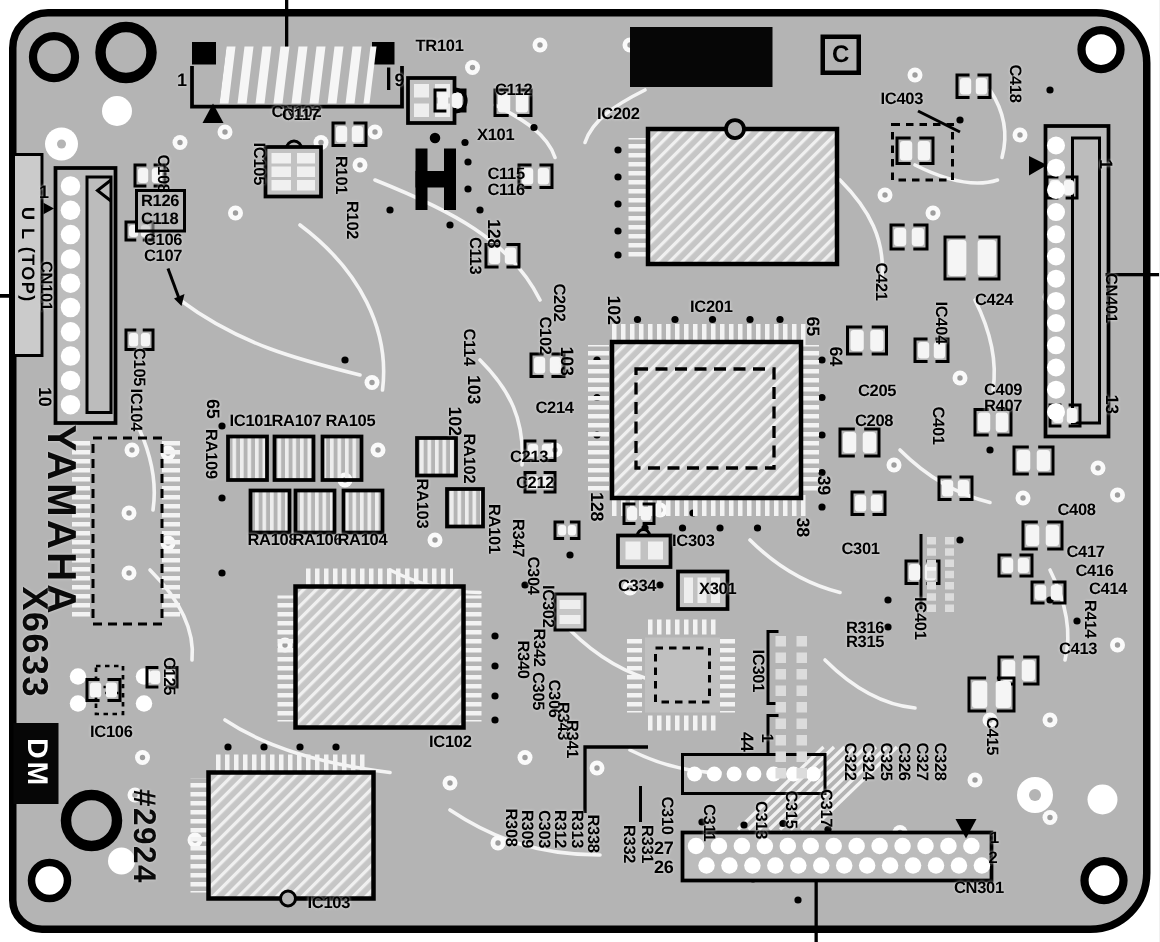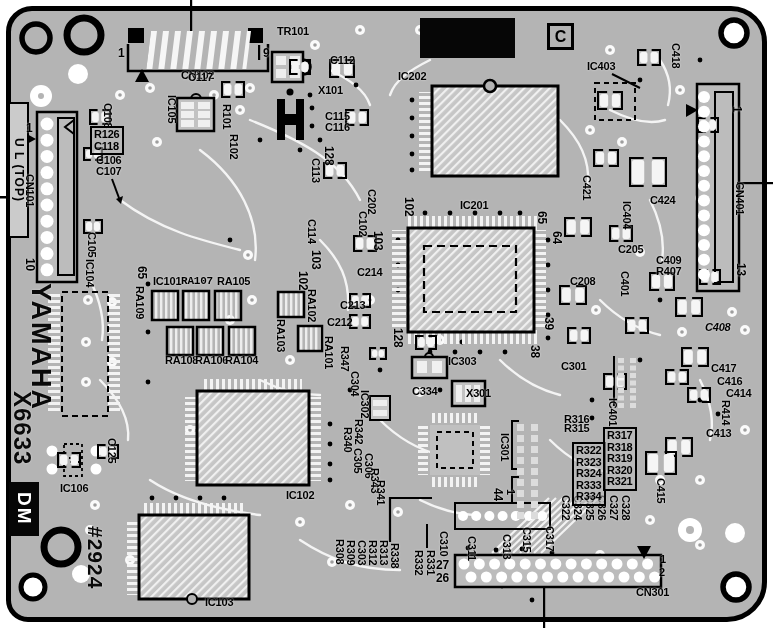--- a/index.html
+++ b/index.html
@@ -696,40 +696,40 @@
       <span class="lbl" style="left: 278px; top: 85px; margin-left: 40px;">X101</span>
       <span class="lbl" style="left: 330px; top: 55px;">C112</span>
       <span class="lbl" style="left: 325px; top: 111px;">C115</span>
       <span class="lbl" style="left: 325px; top: 122px;">C116</span>
       <span class="lbl" style="left: 96px; top: 155px;">C106</span>
       <span class="lbl" style="left: 96px; top: 166px;">C107</span>
       <span class="lbl" style="left: 398px; top: 71px;">IC202</span>
       <span class="lbl" style="left: 460px; top: 200px;">IC201</span>
       <span class="lbl" style="left: 357px; top: 267px;">C214</span>
       <span class="lbl" style="left: 340px; top: 300px;">C213</span>
-      <span class="lbl" style="left: 327px; top: 317px;">C212</span>
+      <span class="lbl" style="left: 344px; top: 317px;">C212</span>
       <span class="lbl" style="left: 448px; top: 356px;">IC303</span>
       <span class="lbl" style="left: 412px; top: 386px;">C334</span>
       <span class="lbl" style="left: 466px; top: 388px;">X301</span>
       <span class="lbl" style="left: 561px; top: 361px;">C301</span>
       <span class="lbl" style="left: 564px; top: 423px;">R315</span>
       <span class="lbl" style="left: 564px; top: 414px;">R316</span>
-      <span class="lbl" style="left: 572px; top: 244px; margin-left: 46px;">C205</span>
+      <span class="lbl" style="left: 572px; top: 256px;">C205</span>
       <span class="lbl" style="left: 570px; top: 276px;">C208</span>
       <span class="lbl" style="left: 656px; top: 255px;">C409</span>
       <span class="lbl" style="left: 656px; top: 266px;">R407</span>
-      <span class="lbl" style="left: 705px; top: 322px; font-style: italic;">C408</span>
+      <span class="lbl" style="left: 705px; top: 335px;">C408</span>
       <span class="lbl" style="left: 711px; top: 363px; text-align: right;">C417</span>
       <span class="lbl" style="left: 717px; top: 376px;">C416</span>
       <span class="lbl" style="left: 726px; top: 388px;">C414</span>
       <span class="lbl" style="left: 706px; top: 428px;">C413</span>
       <span class="lbl" style="left: 650px; top: 195px;">C424</span>
       <span class="lbl" style="left: 587px; top: 61px; text-align: center;">IC403</span>
       <span class="lbl" style="left: 153px; top: 276px;">IC101</span>
-      <span class="lbl" style="left: 181px; top: 276px; font-family: Liberation Mono, monospace;">RA107</span>
+      <span class="lbl" style="left: 181px; top: 276px;">RA107</span>
       <span class="lbl" style="left: 217px; top: 276px;">RA105</span>
       <span class="lbl" style="left: 165px; top: 355px;">RA108</span>
       <span class="lbl" style="left: 195px; top: 355px;">RA106</span>
       <span class="lbl" style="left: 225px; top: 355px;">RA104</span>
       <span class="lbl" style="left: 60px; top: 483px;">IC106</span>
       <span class="lbl" style="left: 205px; top: 597px;">IC103</span>
       <span class="lbl" style="left: 286px; top: 490px;">IC102</span>
       <span class="lbl" style="left: 636px; top: 587px;">CN301</span>
       <span class="lbl" style="left: 436px; top: 559px; font-size: 12px;">27</span>
       <span class="lbl" style="left: 436px; top: 572px; font-size: 12px;">26</span>
@@ -802,28 +802,14 @@
       <span class="lbl v" style="left: 356px; top: 540px;">C303</span>
       <span class="lbl v" style="left: 367px; top: 540px;">R312</span>
       <span class="lbl v" style="left: 378px; top: 540px;">R313</span>
       <span class="lbl v" style="left: 389px; top: 543px;">R338</span>
       <span class="lbl v" style="left: 413px; top: 550px;">R332</span>
       <span class="lbl v" style="left: 425px; top: 550px;">R331</span>
       <div class="lblbox" style="left: 90px; top: 126px;">
         <div class="row">R126</div>
         <div class="row">C118</div>
       </div>
-      <div class="lblbox" style="left: 572px; top: 442px;">
-        <div class="row">R322</div>
-        <div class="row">R323</div>
-        <div class="row">R324</div>
-        <div class="row">R333</div>
-        <div class="row">R334</div>
-      </div>
-      <div class="lblbox" style="left: 603px; top: 427px;">
-        <div class="row">R317</div>
-        <div class="row">R318</div>
-        <div class="row">R319</div>
-        <div class="row">R320</div>
-        <div class="row">R321</div>
-      </div>
     </div>
 </div>
 
 </body></html>

